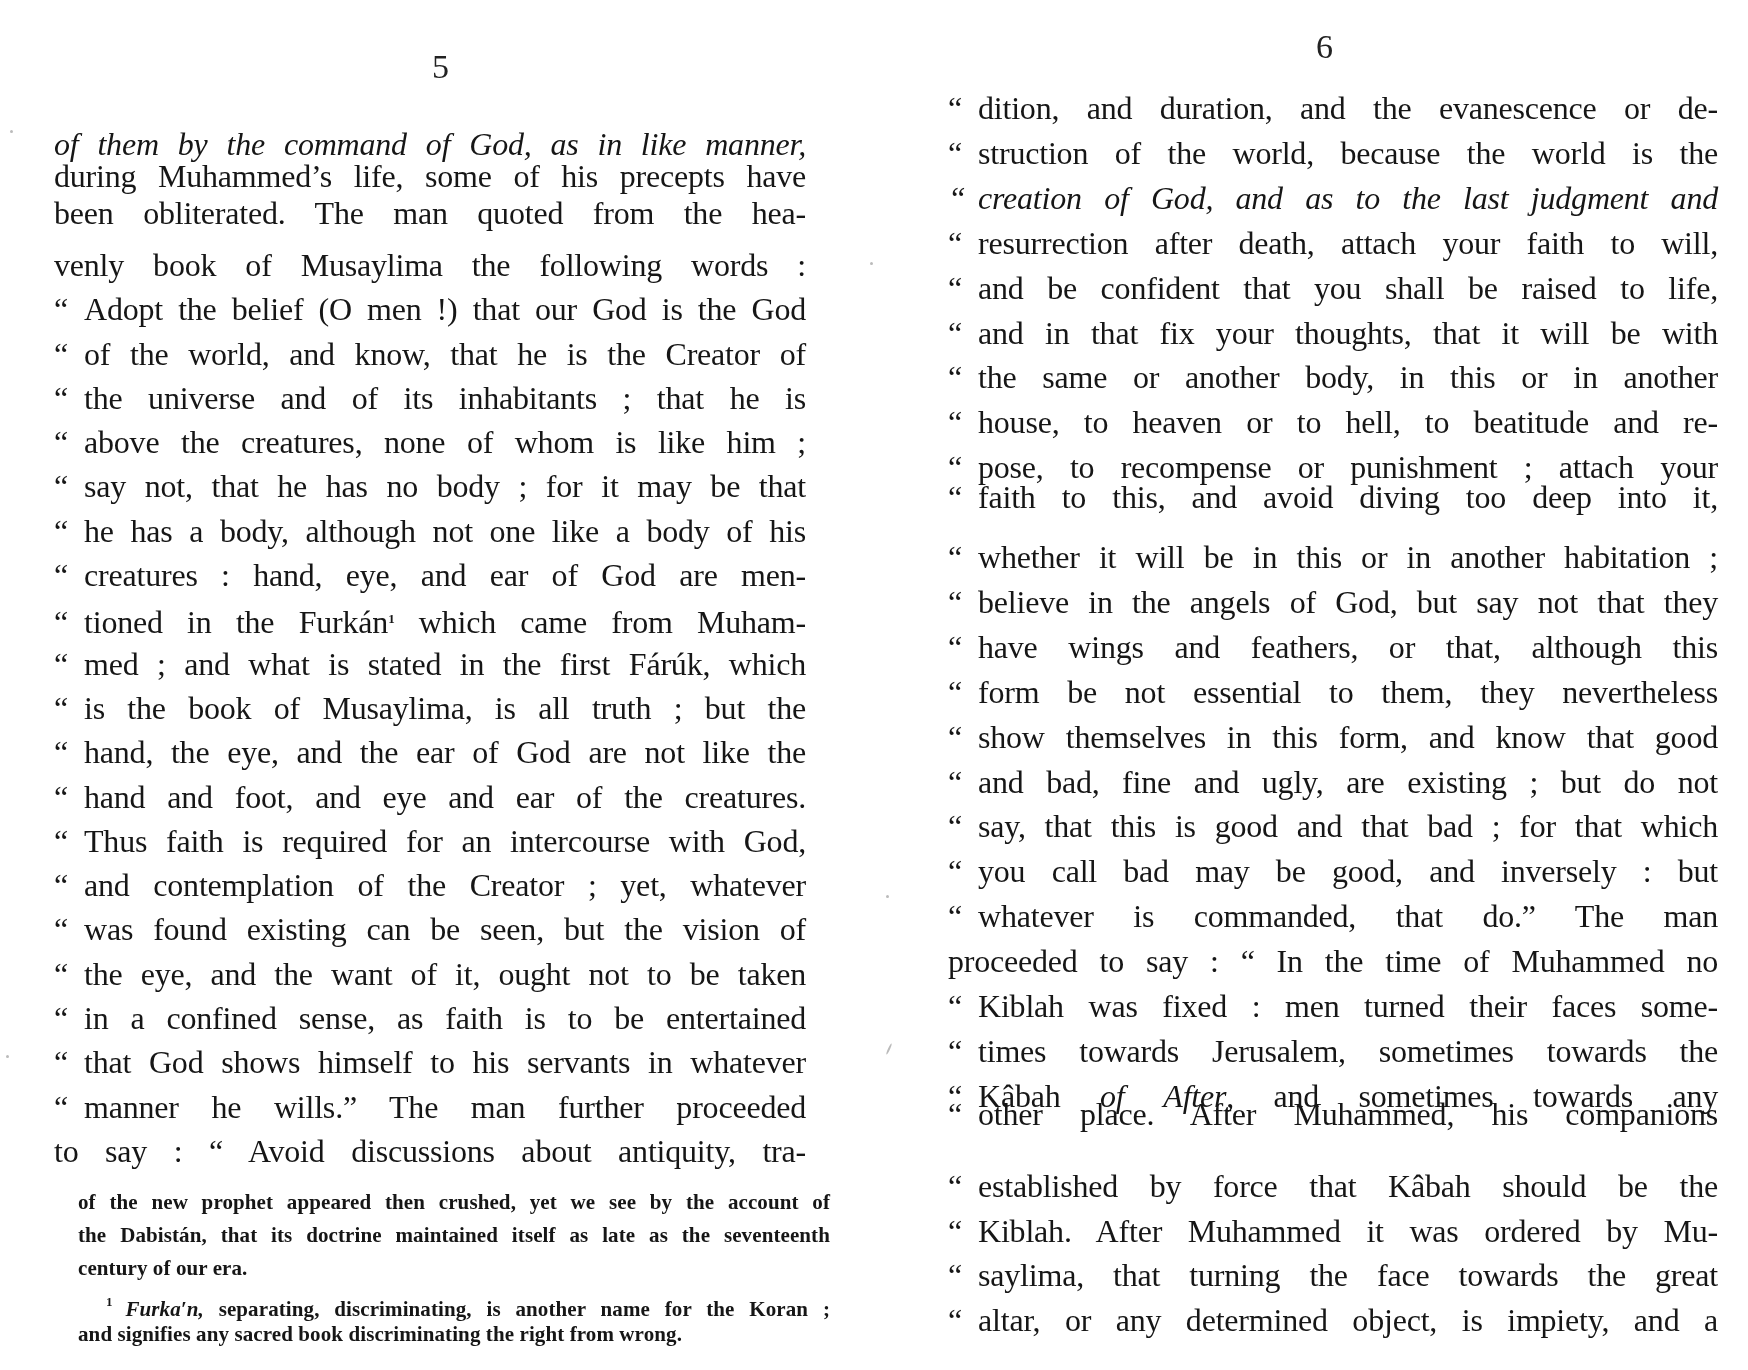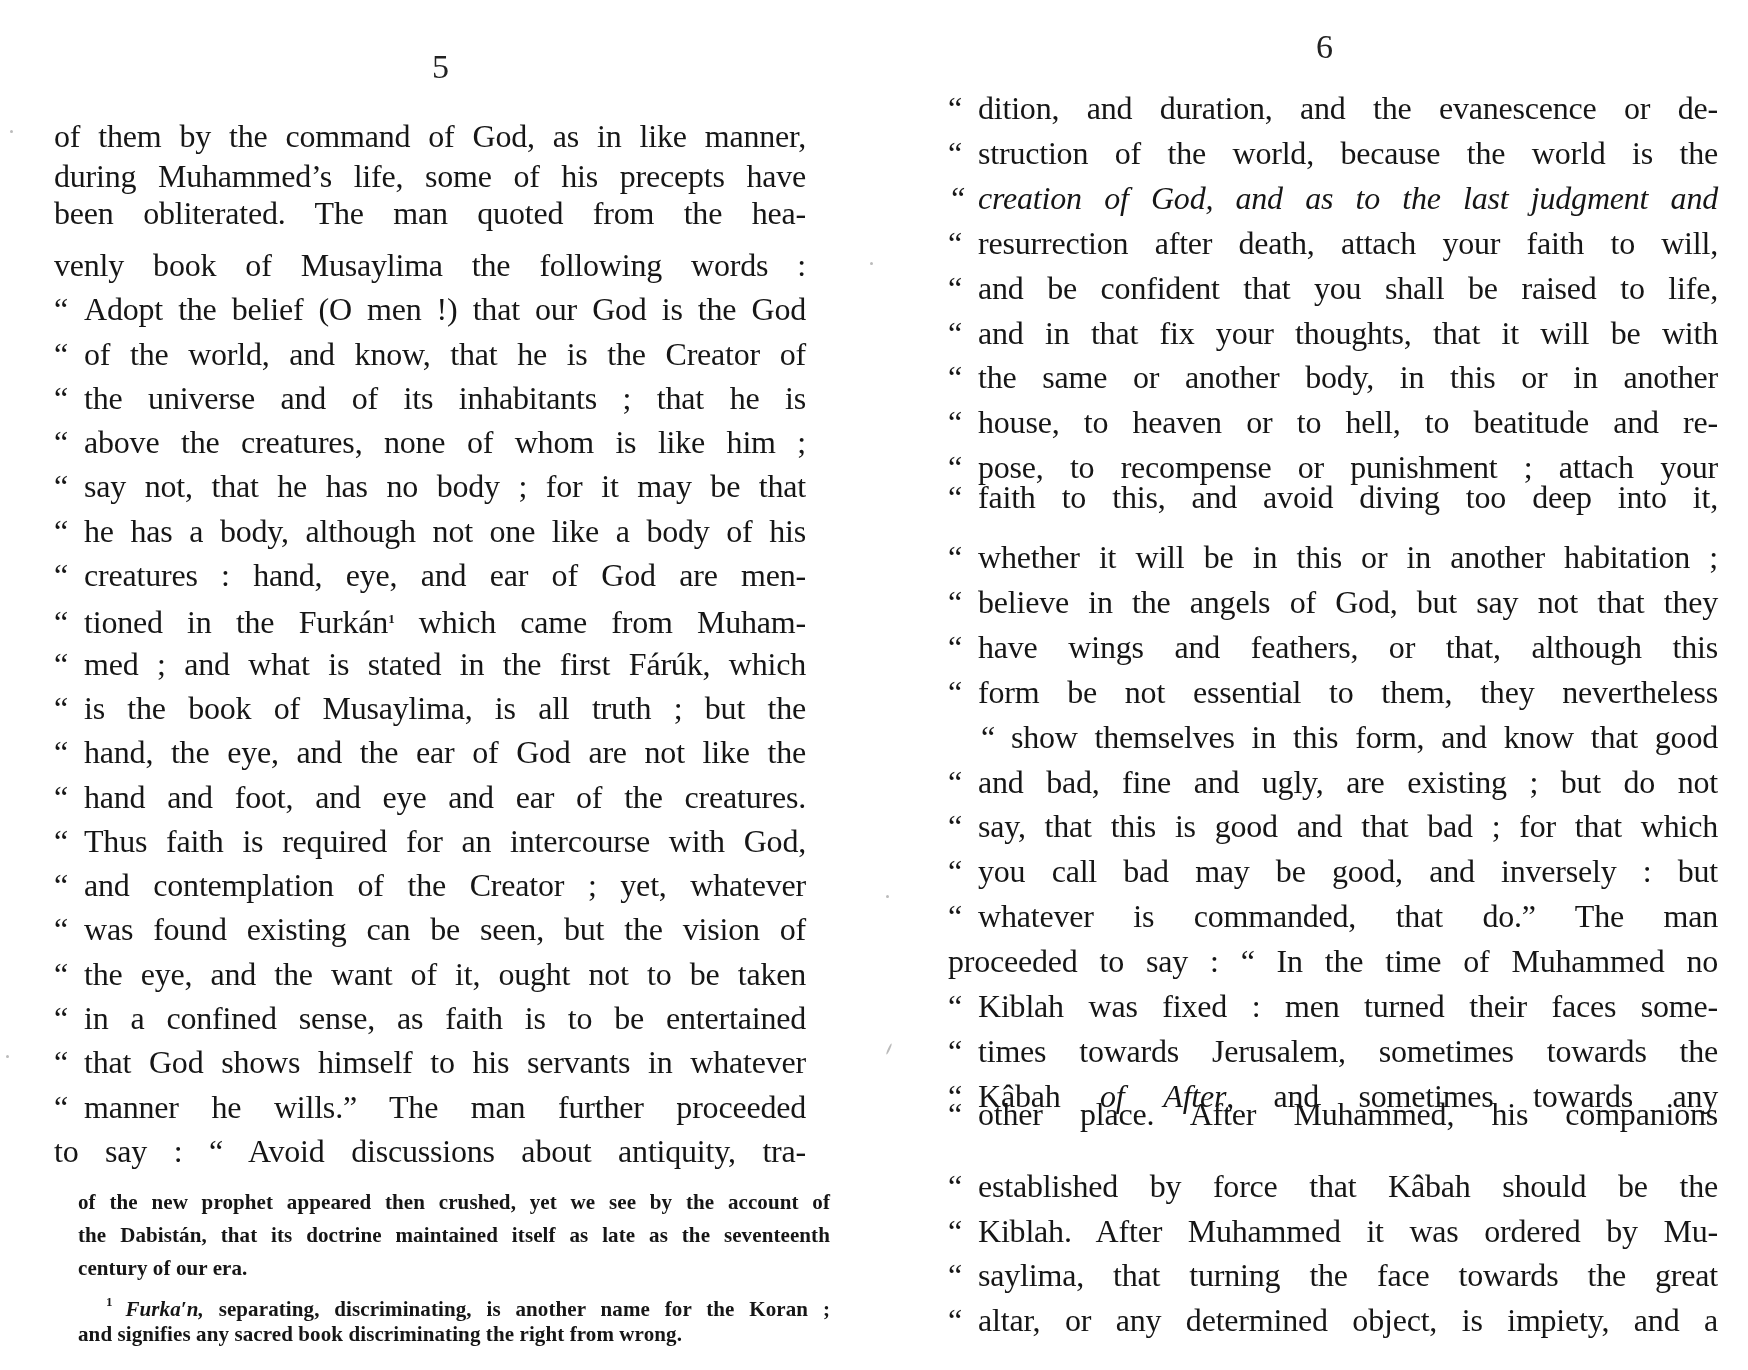--- a/index.html
+++ b/index.html
@@ -17,21 +17,21 @@
   .sup { font-size:13px; vertical-align:10px; font-weight:bold; }
   .speck { position:absolute; width:3px; height:3px; background:#bbb; border-radius:50%; }
   i { font-style:italic; }
 </style>
 </head>
 <body>
 
 <div class="page-num" style="left:432px; top:48px;">5</div>
 
 <div class="col" id="left-col" style="left:54px; top:110px; width:752px;">
-    <div class="line" style="top: 4px;"><span>of them by the command of God, as in like manner,</span></div>
+    <div class="line" style="top: 12px; font-style: italic;"><span>of them by the command of God, as in like manner,</span></div>
     <div class="line" style="top: 44.3px;"><span>during Muhammed’s life, some of his precepts have</span></div>
     <div class="line" style="top: 81px;"><span>been obliterated.   The man quoted from the hea-</span></div>
     <div class="line" style="top: 132.9px;"><span>venly book of Musaylima the following words :</span></div>
     <div class="line" style="top: 177.2px;"><span class="q">“</span><span>Adopt the belief (O men !) that our God is the God</span></div>
     <div class="line" style="top: 221.5px;"><span class="q">“</span><span>of the world, and know, that he is the Creator of</span></div>
     <div class="line" style="top: 265.8px;"><span class="q">“</span><span>the universe and of its inhabitants ; that he is</span></div>
     <div class="line" style="top: 310.1px;"><span class="q">“</span><span>above the creatures, none of whom is like him ;</span></div>
     <div class="line" style="top: 354.4px;"><span class="q">“</span><span>say not, that he has no body ; for it may be that</span></div>
     <div class="line" style="top: 398.7px;"><span class="q">“</span><span>he has a body, although not one like a body of his</span></div>
     <div class="line" style="top: 443px;"><span class="q">“</span><span>creatures : hand, eye, and ear of God are men-</span></div>
@@ -68,21 +68,21 @@
     <div class="line" style="top: 179.6px;"><span class="q">“</span><span>and be confident that you shall be raised to life,</span></div>
     <div class="line" style="top: 224.5px;"><span class="q">“</span><span>and in that fix your thoughts, that it will be with</span></div>
     <div class="line" style="top: 269.4px;"><span class="q">“</span><span>the same or another body, in this or in another</span></div>
     <div class="line" style="top: 314.3px;"><span class="q">“</span><span>house, to heaven or to hell, to beatitude and re-</span></div>
     <div class="line" style="top: 359.2px;"><span class="q">“</span><span>pose, to recompense or punishment ; attach your</span></div>
     <div class="line" style="top: 389px;"><span class="q">“</span><span>faith to this, and avoid diving too deep into it,</span></div>
     <div class="line" style="top: 449px;"><span class="q">“</span><span>whether it will be in this or in another habitation ;</span></div>
     <div class="line" style="top: 493.9px;"><span class="q">“</span><span>believe in the angels of God, but say not that they</span></div>
     <div class="line" style="top: 538.8px;"><span class="q">“</span><span>have wings and feathers, or that, although this</span></div>
     <div class="line" style="top: 583.7px;"><span class="q">“</span><span>form be not essential to them, they nevertheless</span></div>
-    <div class="line" style="top: 628.6px; margin-left: 33px;"><span class="q">“</span><span>show themselves in this form, and know that good</span></div>
+    <div class="line" style="top: 628.6px;"><span class="q">“</span><span>show themselves in this form, and know that good</span></div>
     <div class="line" style="top: 673.5px;"><span class="q">“</span><span>and bad, fine and ugly, are existing ;  but do not</span></div>
     <div class="line" style="top: 718.4px;"><span class="q">“</span><span>say, that this is good and that bad ; for that which</span></div>
     <div class="line" style="top: 763.3px;"><span class="q">“</span><span>you call bad may be good, and inversely :  but</span></div>
     <div class="line" style="top: 808.2px;"><span class="q">“</span><span>whatever is commanded, that do.”   The man</span></div>
     <div class="line" style="top: 853.1px;"><span>proceeded to say :  “ In the time of Muhammed no</span></div>
     <div class="line" style="top: 898px;"><span class="q">“</span><span>Kiblah was fixed :  men turned their faces some-</span></div>
     <div class="line" style="top: 942.9px;"><span class="q">“</span><span>times towards Jerusalem, sometimes towards the</span></div>
     <div class="line" style="top: 987.8px;"><span class="q">“</span><span>Kâbah </span><i>of After</i><span>, and sometimes towards any</span></div>
     <div class="line" style="top: 1006px;"><span class="q">“</span><span>other place.   After Muhammed, his companions</span></div>
     <div class="line" style="top: 1077.6px;"><span class="q">“</span><span>established by force that Kâbah should be the</span></div>

